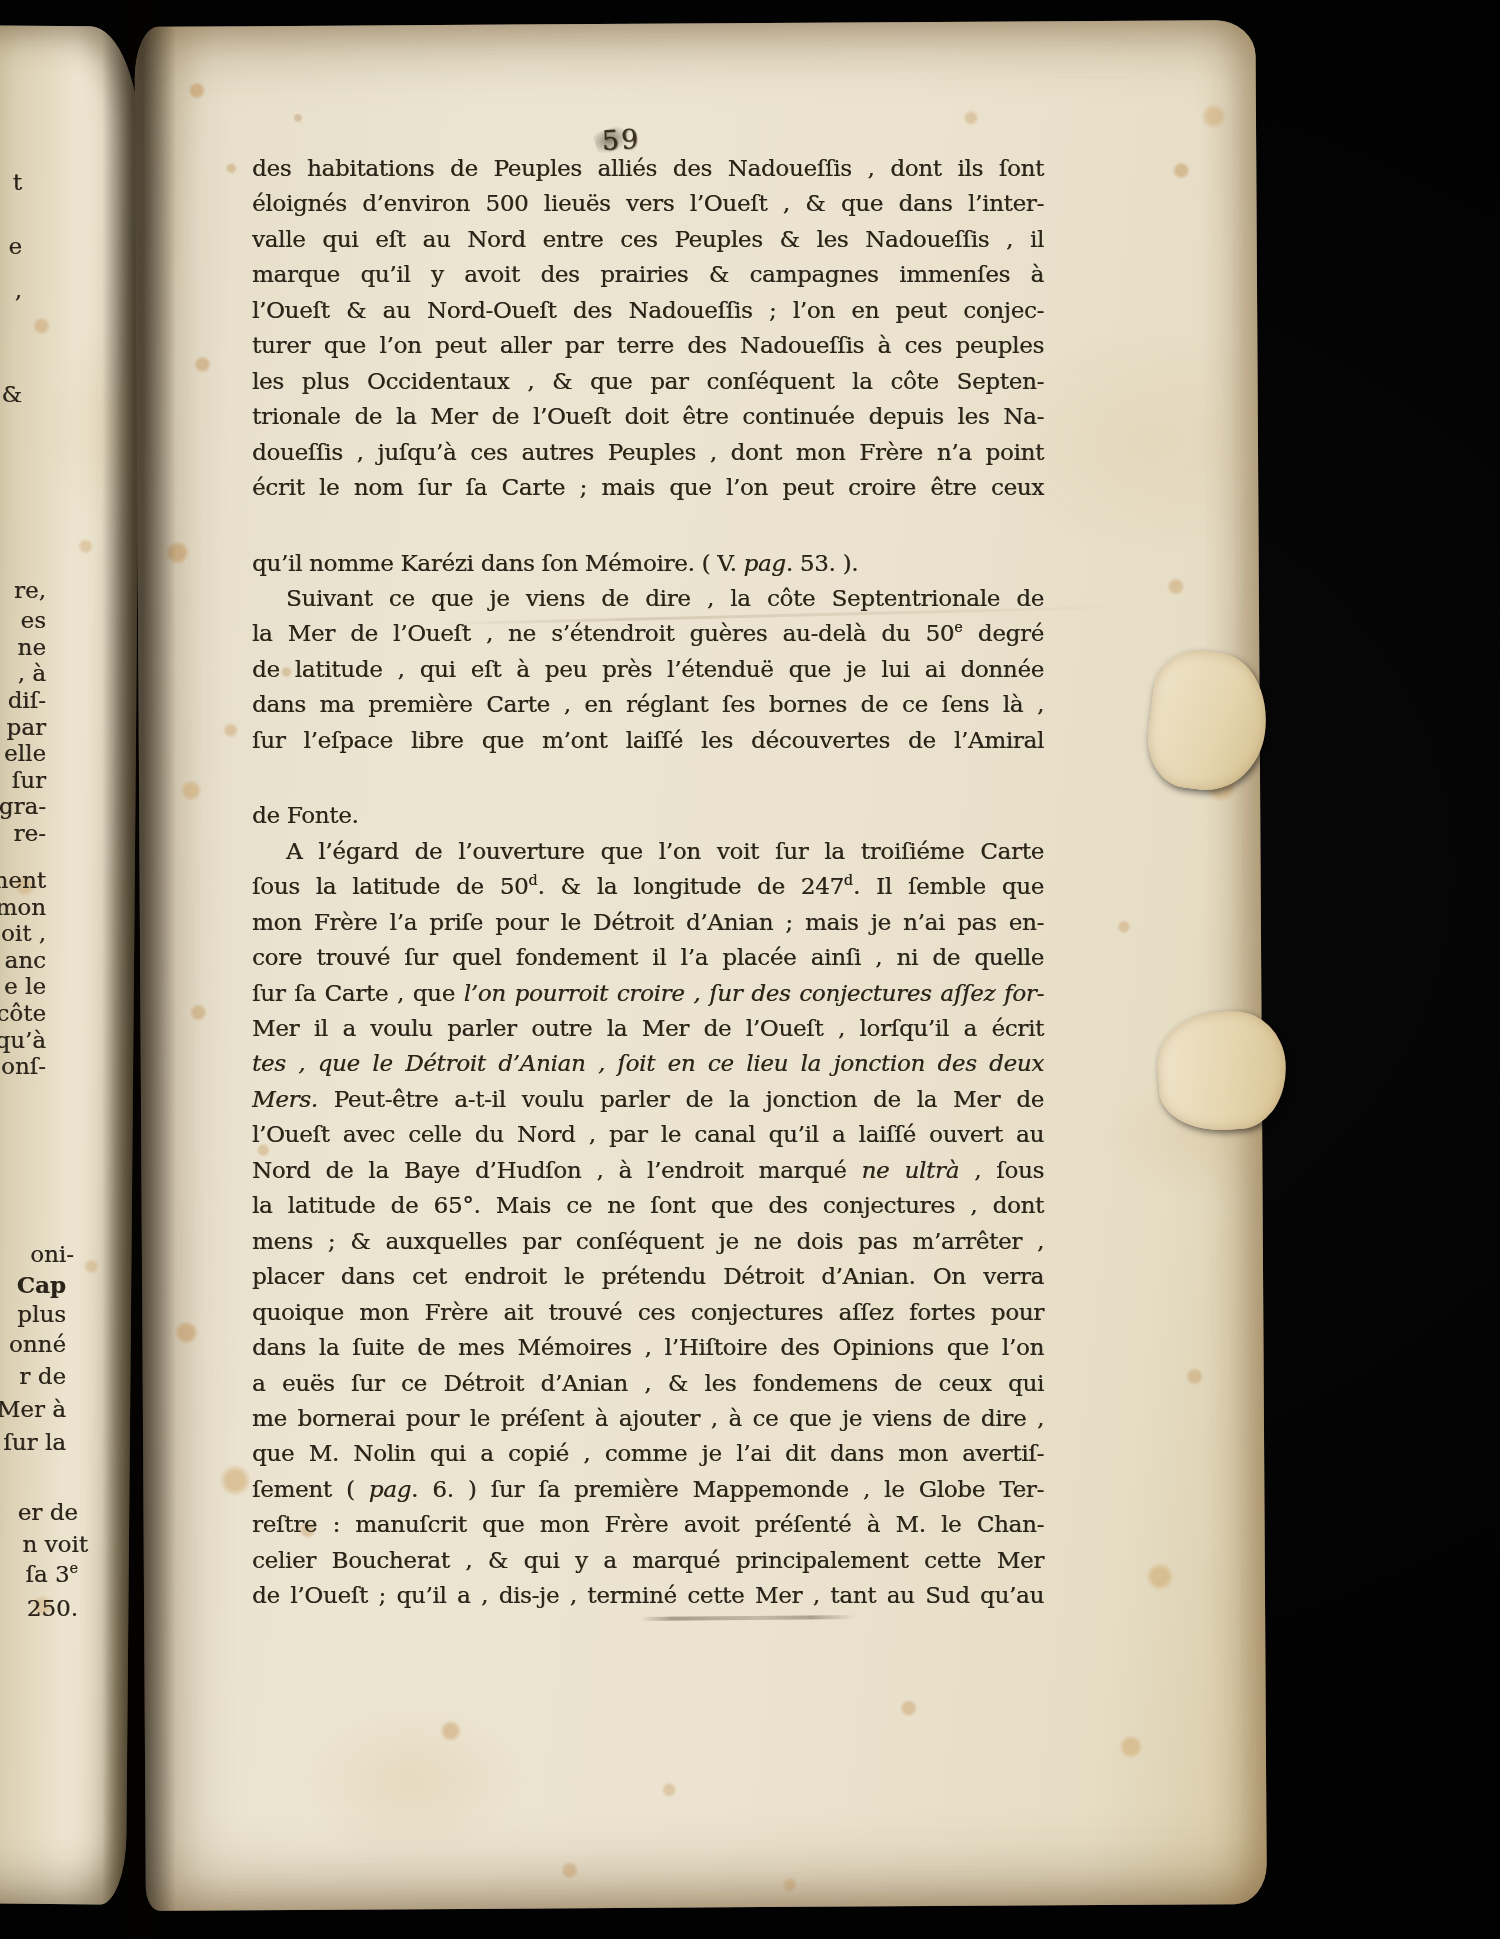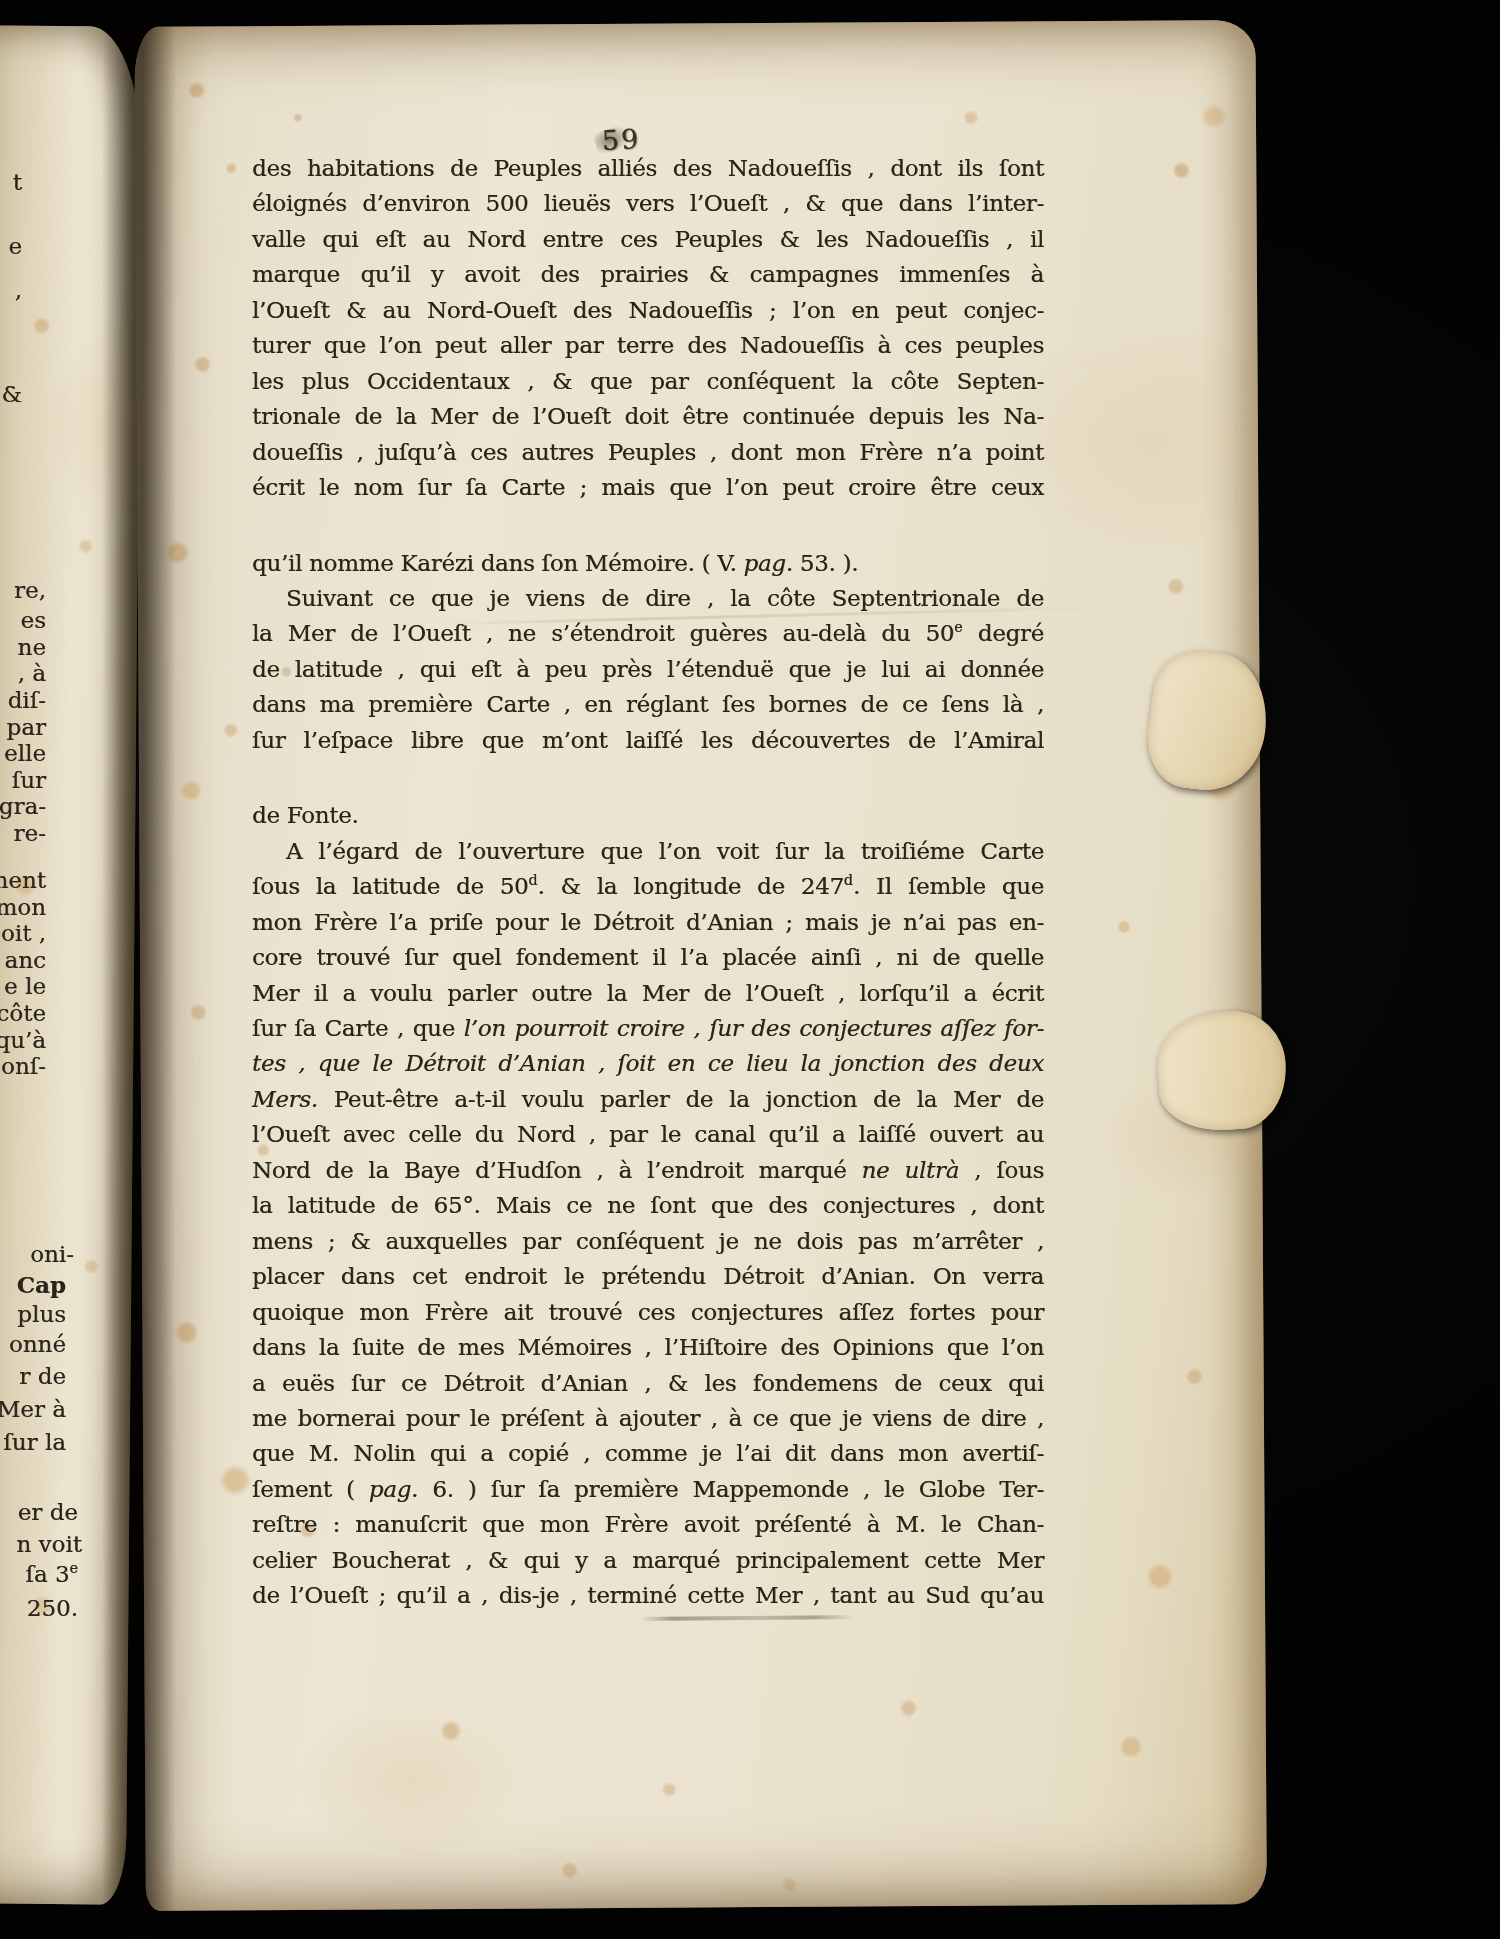--- a/index.html
+++ b/index.html
@@ -176,21 +176,21 @@
       <div class="frag" style="top: 1026px; right: 86px;"><span>qu’à</span></div>
       <div class="frag" style="top: 1052px; right: 86px;"><span>onſ-</span></div>
       <div class="frag" style="top: 1240px; right: 58px;"><span>oni-</span></div>
       <div class="frag" style="top: 1270px; right: 66px; font-weight: bold;"><span>Cap</span></div>
       <div class="frag" style="top: 1300px; right: 66px;"><span>plus</span></div>
       <div class="frag" style="top: 1330px; right: 66px;"><span>onné</span></div>
       <div class="frag" style="top: 1362px; right: 66px;"><span>r de</span></div>
       <div class="frag" style="top: 1395px; right: 66px;"><span>Mer à</span></div>
       <div class="frag" style="top: 1428px; right: 66px;"><span>ſur la</span></div>
       <div class="frag" style="top: 1498px; right: 54px;"><span>er de</span></div>
-      <div class="frag" style="top: 1530px; right: 50px;"><span>n voit</span></div>
+      <div class="frag" style="top: 1530px; right: 44px;"><span>n voit</span></div>
       <div class="frag" style="top: 1560px; right: 54px;"><span>ſa 3</span><sup>e</sup></div>
       <div class="frag" style="top: 1594px; right: 54px;"><span>250.</span></div>
     </div>
 
   <div id="right-page">
     <div class="fox"></div>
   </div>
 
   <div id="flap-top" class="flap"></div>
   <div id="flap-bottom" class="flap"></div>
@@ -215,22 +215,22 @@
       <div class="line indent"><span>Suivant ce que je viens de dire , la côte Septentrionale de</span></div>
       <div class="line"><span>la Mer de l’Oueſt , ne s’étendroit guères au-delà du 50</span><sup>e</sup><span> degré</span></div>
       <div class="line"><span>de latitude , qui eſt à peu près l’étenduë que je lui ai donnée</span></div>
       <div class="line"><span>dans ma première Carte , en réglant ſes bornes de ce ſens là ,</span></div>
       <div class="line"><span>ſur l’eſpace libre que m’ont laiſſé les découvertes de l’Amiral</span></div>
       <div class="line end"><span>de Fonte.</span></div>
       <div class="line indent"><span>A l’égard de l’ouverture que l’on voit ſur la troiſiéme Carte</span></div>
       <div class="line"><span>ſous la latitude de 50</span><sup>d</sup><span>. &amp; la longitude de 247</span><sup>d</sup><span>. Il ſemble que</span></div>
       <div class="line"><span>mon Frère l’a priſe pour le Détroit d’Anian ; mais je n’ai pas en-</span></div>
       <div class="line"><span>core trouvé ſur quel fondement il l’a placée ainſi , ni de quelle</span></div>
+      <div class="line"><span>ſur ſa Carte , que </span><span class="it">l’on pourroit croire , ſur des conjectures aſſez for-</span></div>
       <div class="line"><span>Mer il a voulu parler outre la Mer de l’Oueſt , lorſqu’il a écrit</span></div>
-      <div class="line"><span>ſur ſa Carte , que </span><span class="it">l’on pourroit croire , ſur des conjectures aſſez for-</span></div>
       <div class="line"><span class="it">tes , que le Détroit d’Anian , ſoit en ce lieu la jonction des deux</span></div>
       <div class="line"><span class="it">Mers.</span><span> Peut-être a-t-il voulu parler de la jonction de la Mer de</span></div>
       <div class="line"><span>l’Oueſt avec celle du Nord , par le canal qu’il a laiſſé ouvert au</span></div>
       <div class="line"><span>Nord de la Baye d’Hudſon , à l’endroit marqué </span><span class="it">ne ultrà</span><span> , ſous</span></div>
       <div class="line"><span>la latitude de 65°. Mais ce ne ſont que des conjectures , dont</span></div>
       <div class="line"><span>mens ; &amp; auxquelles par conſéquent je ne dois pas m’arrêter ,</span></div>
       <div class="line"><span>placer dans cet endroit le prétendu Détroit d’Anian. On verra</span></div>
       <div class="line"><span>quoique mon Frère ait trouvé ces conjectures aſſez fortes pour</span></div>
       <div class="line"><span>dans la ſuite de mes Mémoires , l’Hiſtoire des Opinions que l’on</span></div>
       <div class="line"><span>a euës ſur ce Détroit d’Anian , &amp; les fondemens de ceux qui</span></div>

